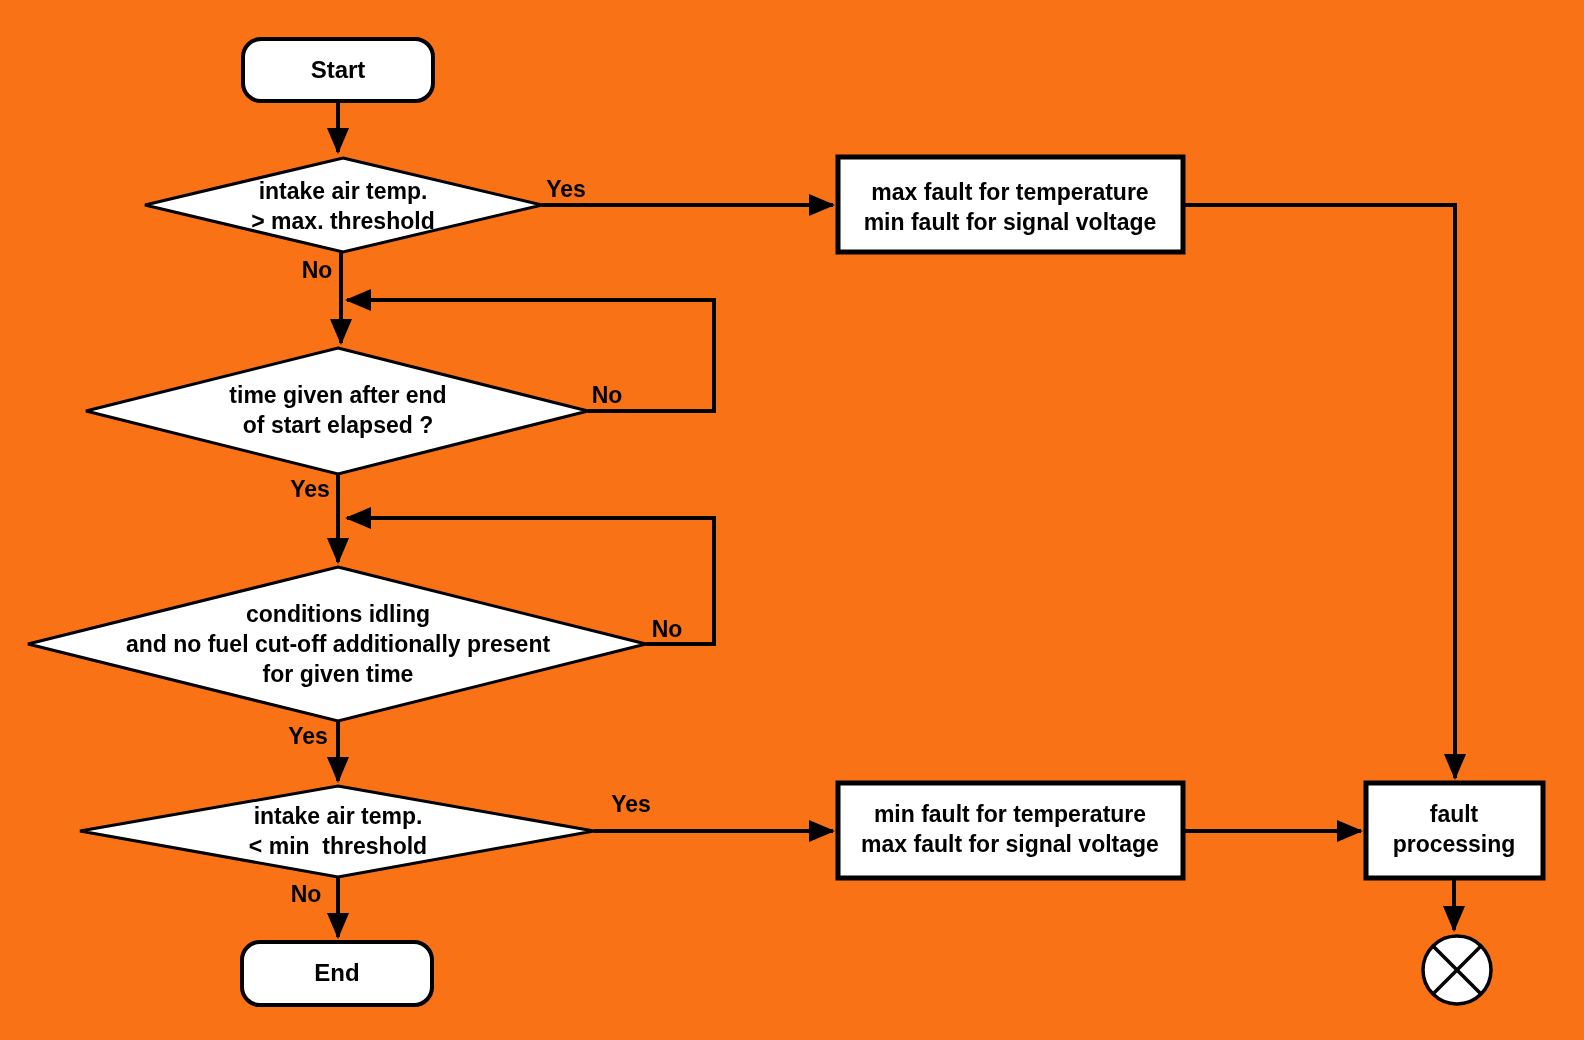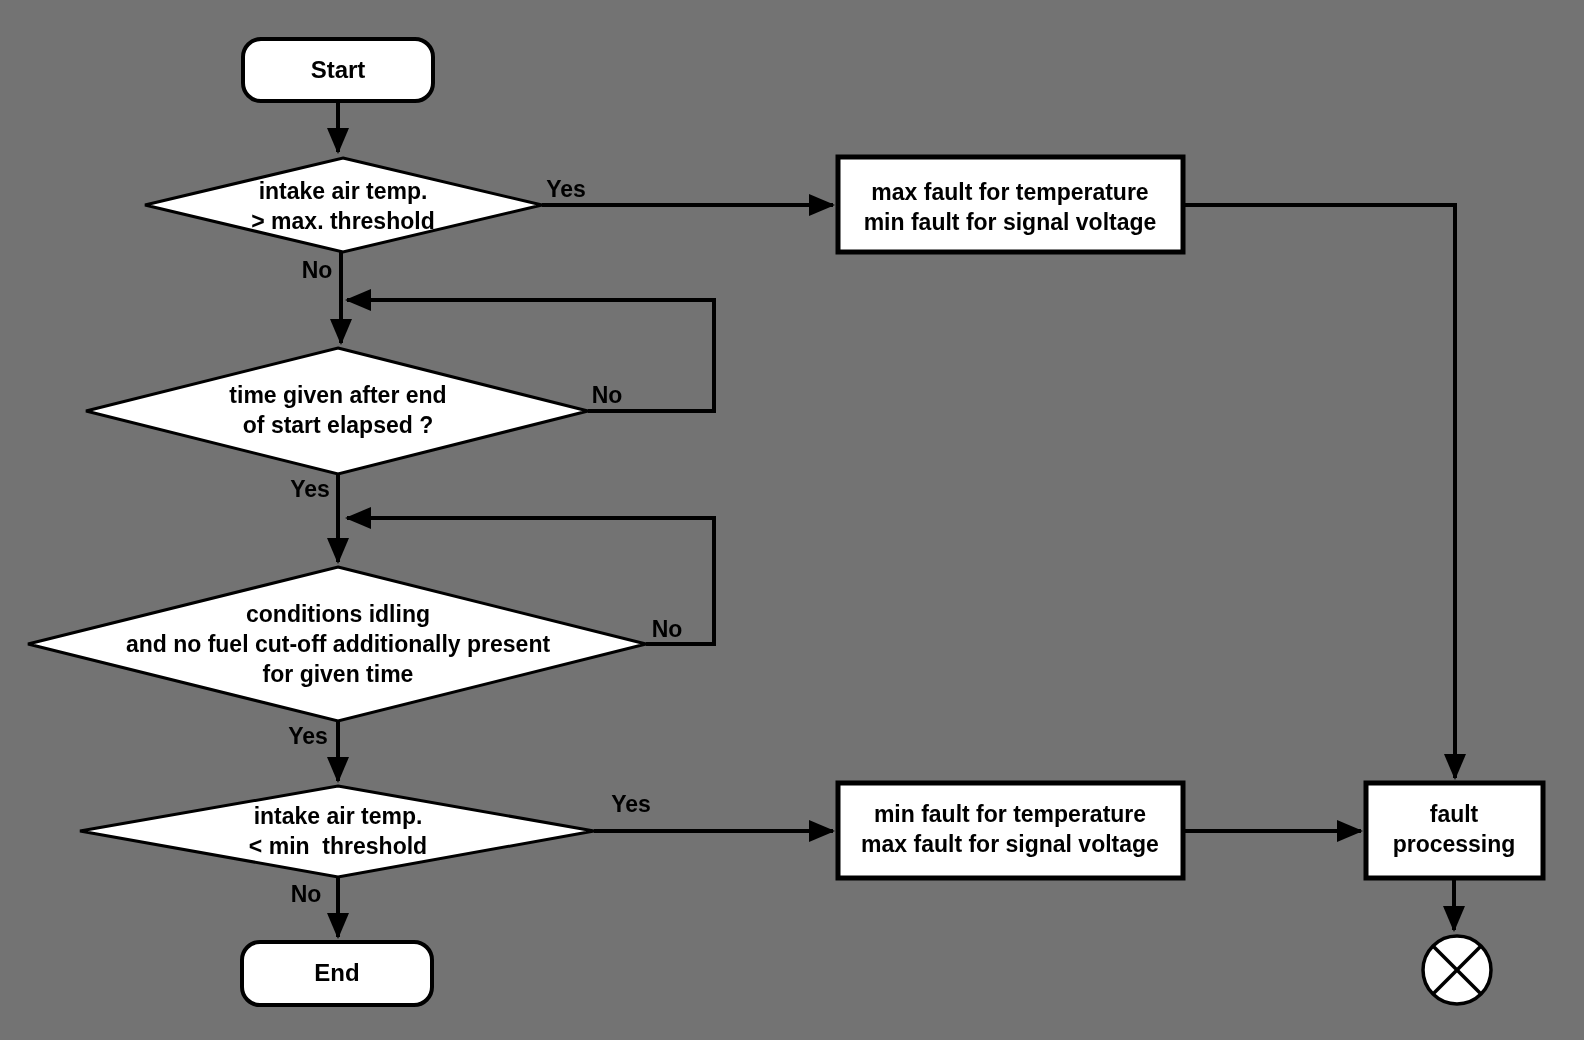--- a/index.html
+++ b/index.html
@@ -1,16 +1,16 @@
 <!DOCTYPE html>
 <html><head>
 <meta charset="utf-8">
 <style>
   html,body{margin:0;padding:0;background:#ffffff;}
-  .canvas{width:1584px;height:1040px;background:#737373;position:relative;overflow:hidden;}
+  .canvas{width:1584px;height:1040px;background:#f97316;position:relative;overflow:hidden;}
   .shape{fill:#ffffff;stroke:#000000;}
   .rect-node{stroke-width:5px;}
   .diamond-node{stroke-width:3px;}
   .terminal-node{stroke-width:4px;}
   .connector-circle{stroke-width:3.5px;}
   .xline{stroke:#000000;stroke-width:3.5px;}
   .edge{fill:none;stroke:#000000;stroke-width:4px;marker-end:url(#arrowhead);}
   text{font-family:"Liberation Sans", sans-serif;font-weight:bold;font-size:23px;
        fill:#000000;text-anchor:middle;white-space:pre;}
   .node-label{font-size:24px;}

